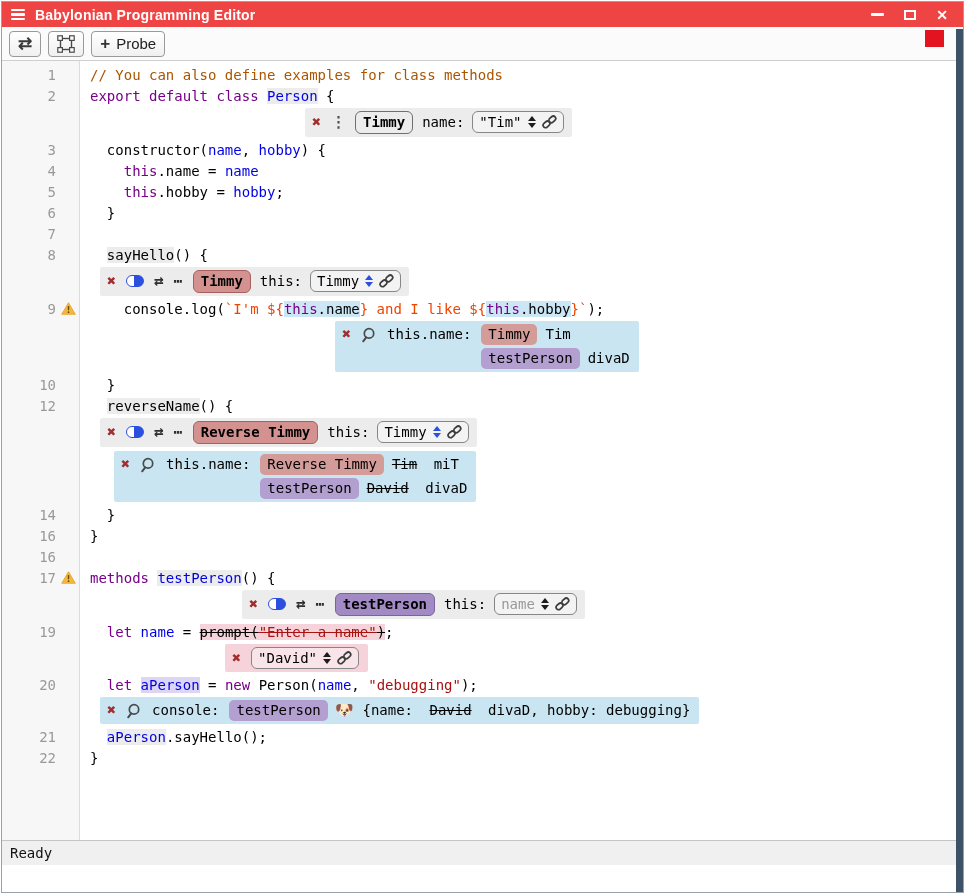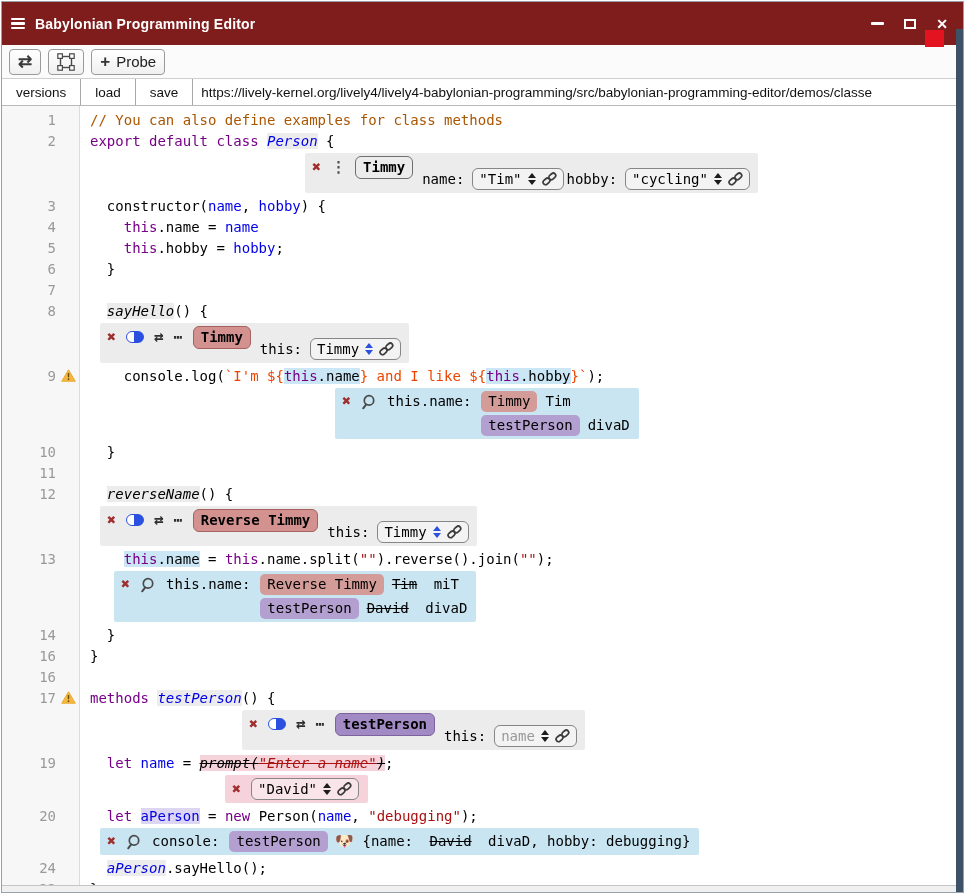--- a/index.html
+++ b/index.html
@@ -2,21 +2,21 @@
 <html><head>
 <meta charset="utf-8">
 <style>
   * { box-sizing: border-box; margin: 0; padding: 0; }
   html,body { width: 965px; height: 894px; background:#fff; }
   body { font-family: "Liberation Sans", sans-serif; }
 
   .window { position:relative; width:963px; height:892px; margin:1px; border:1px solid #97a1aa; background:#fff; overflow:hidden; }
 
   
-  .titlebar { height:43px; background:#7f1d1d; display:flex; align-items:center; color:#fff; }
+  .titlebar { height:25px; background:#ef4444; display:flex; align-items:center; color:#fff; }
   .hamburger { display:inline-flex; flex-direction:column; gap:2px; margin-left:9px; }
   .hamburger i { display:block; width:14px; height:2.4px; background:#fff; border-radius:1px; }
   .title { font-weight:bold; font-size:14px; margin-left:10px; letter-spacing:.2px; }
   .wincontrols { margin-left:auto; display:flex; align-items:center; gap:20px; margin-right:15px; }
   .wc-min i { display:block; width:13px; height:3px; background:#fff; border-radius:1px; }
   .wc-max i { display:block; width:12px; height:10px; border:2px solid #fff; }
   .wc-close { font-size:14px; font-weight:bold; color:#fff; line-height:1; }
 
   
   .toolbar { height:34px; background:#fbfbfb; display:flex; align-items:center; gap:7px; padding-left:7px; border-bottom:1px solid #cfcfcf; }
@@ -38,31 +38,31 @@
   .lnum { color:#999; width:46px; text-align:right; }
   .wslot { width:24px; display:inline-flex; justify-content:center; padding-top:3px; }
   .codecell { flex:1; padding-left:10px; }
   .tk { white-space:pre; }
   .cm { color:#aa5500; }
   .kw { color:#770088; }
   .b  { color:#0000e6; }
   .s  { color:#aa1111; }
   .s2 { color:#ee4400; }
   .p  { color:#000; }
-  .hl-gray   { background:#ececec;font-style:italic; }
+  .hl-gray   { background:#ececec; }
   .hl-blue   { background:#cbe7f5; }
   .hl-purple { background:#ddd6f3; }
-  .xout { text-decoration:line-through; background:#f6d3da;font-style:italic; }
+  .xout { text-decoration:line-through; background:#f6d3da; }
 
   
   .wcell { padding:1px 0 3px 10px; }
   .wdg { vertical-align:top; }
   .ex { display:inline-flex; align-items:flex-start; gap:9px; background:#ececec; padding:3px 8px 3px 7px; border-radius:2px; }
   .ctrls { display:inline-flex; align-items:center; gap:10px; height:22px; }
-  .exfields { display:inline-flex; gap:3px;margin-top:12px; }
+  .exfields { display:inline-flex; flex-direction:column; gap:3px; }
   .exrow { display:inline-flex; align-items:center; gap:8px; }
   .flabel, .plabel { color:#000; }
 
   .probe { display:inline-grid; grid-template-columns:auto auto; gap:3px 10px; align-items:center; justify-items:start; background:#c9e5f2; padding:3px 9px 3px 7px; border-radius:2px; }
   .phead { display:inline-flex; align-items:center; gap:10px; }
   .prow { display:inline-flex; align-items:center; gap:8px; }
   .pval { white-space:pre; }
   .strike { text-decoration:line-through; }
   .pemoji { font-size:15px; }
 
@@ -135,26 +135,20 @@
           <rect x="12.6" y="12.6" width="4.6" height="4.6" fill="#fdfdfd" stroke="#4a4a4a" stroke-width="1.2"></rect>
         </svg>
       </span>
     </button>
     <button class="tb-btn tb-probe">
       <span class="plus">+</span>
       <span>Probe</span>
     </button>
   </div>
 
-  <div class="navrow">
-    <span class="nav-btn">versions</span>
-    <span class="nav-btn">load</span>
-    <span class="nav-btn">save</span>
-    <span class="url">https://lively-kernel.org/lively4/lively4-babylonian-programming/src/babylonian-programming-editor/demos/classe</span>
-  </div>
 
   <div class="editor">
     <div id="codehost">
         <div class="cmrow">
           <span class="gut">
             <span class="lnum">1</span>
             <span class="wslot"></span>
           </span>
           <span class="codecell"><span class="tk cm">// You can also define examples for class methods</span></span>
         </div>
@@ -176,29 +170,20 @@
               <span class="exfields">
                 <span class="exrow">
                   <span class="flabel">name:</span>
                   <span class="vbox"><span class="vtext">"Tim"</span><span class="spin"><i class="up"></i><i class="dn"></i></span><span class="ic"><svg width="15" height="14" viewBox="0 0 15 14">
                         <g fill="none" stroke="#3c3c3c" stroke-width="1.7">
                           <rect x="0.8" y="7" width="7.4" height="4.8" rx="2.4" transform="rotate(-42 4.5 9.4)"></rect>
                           <rect x="6.6" y="2" width="7.4" height="4.8" rx="2.4" transform="rotate(-42 10.3 4.4)"></rect>
                         </g>
                       </svg></span></span>
                 </span>
-                <span class="exrow">
-                  <span class="flabel">hobby:</span>
-                  <span class="vbox"><span class="vtext">"cycling"</span><span class="spin"><i class="up"></i><i class="dn"></i></span><span class="ic"><svg width="15" height="14" viewBox="0 0 15 14">
-                        <g fill="none" stroke="#3c3c3c" stroke-width="1.7">
-                          <rect x="0.8" y="7" width="7.4" height="4.8" rx="2.4" transform="rotate(-42 4.5 9.4)"></rect>
-                          <rect x="6.6" y="2" width="7.4" height="4.8" rx="2.4" transform="rotate(-42 10.3 4.4)"></rect>
-                        </g>
-                      </svg></span></span>
-                </span>
               </span>
             </div></span>
         </div>
         <div class="cmrow">
           <span class="gut">
             <span class="lnum">3</span>
             <span class="wslot"></span>
           </span>
           <span class="codecell"><span class="tk p">  constructor(</span><span class="tk b">name</span><span class="tk p">, </span><span class="tk b">hobby</span><span class="tk p">) {</span></span>
         </div>
@@ -299,27 +284,20 @@
         </div>
         <div class="cmrow">
           <span class="gut">
             <span class="lnum">10</span>
             <span class="wslot"></span>
           </span>
           <span class="codecell"><span class="tk p">  }</span></span>
         </div>
         <div class="cmrow">
           <span class="gut">
-            <span class="lnum">11</span>
-            <span class="wslot"></span>
-          </span>
-          <span class="codecell"></span>
-        </div>
-        <div class="cmrow">
-          <span class="gut">
             <span class="lnum">12</span>
             <span class="wslot"></span>
           </span>
           <span class="codecell"><span class="tk p">  </span><span class="tk p hl-gray">reverseName</span><span class="tk p">() {</span></span>
         </div>
         <div class="cmrow">
           <span class="gut"></span>
           <span class="codecell wcell"><div class="wdg ex" style="margin-left: 10px;">
               <span class="ctrls">
                 <span class="ic ic-close">✖</span>
@@ -335,27 +313,20 @@
                         <g fill="none" stroke="#3c3c3c" stroke-width="1.7">
                           <rect x="0.8" y="7" width="7.4" height="4.8" rx="2.4" transform="rotate(-42 4.5 9.4)"></rect>
                           <rect x="6.6" y="2" width="7.4" height="4.8" rx="2.4" transform="rotate(-42 10.3 4.4)"></rect>
                         </g>
                       </svg></span></span>
                 </span>
               </span>
             </div></span>
         </div>
         <div class="cmrow">
-          <span class="gut">
-            <span class="lnum">13</span>
-            <span class="wslot"></span>
-          </span>
-          <span class="codecell"><span class="tk p">    </span><span class="tk kw hl-blue">this</span><span class="tk p hl-blue">.name</span><span class="tk p"> = </span><span class="tk kw">this</span><span class="tk p">.name.split(</span><span class="tk s">""</span><span class="tk p">).reverse().join(</span><span class="tk s">""</span><span class="tk p">);</span></span>
-        </div>
-        <div class="cmrow">
           <span class="gut"></span>
           <span class="codecell wcell"><div class="wdg probe" style="margin-left: 24px;">
               <span class="phead">
                 <span class="ic ic-close">✖</span>
                 <span class="ic">
                   <svg width="16" height="16" viewBox="0 0 16 16">
                     <circle cx="8" cy="6.4" r="4.7" fill="none" stroke="#4a4a4a" stroke-width="1.7"></circle>
                     <line x1="5.2" y1="10.4" x2="2.2" y2="14.3" stroke="#4a4a4a" stroke-width="2" stroke-linecap="round"></line>
                   </svg>
                 </span>
@@ -474,21 +445,21 @@
                 <span class="chip chip-purple">testPerson</span>
                 <span class="pemoji">🐶</span>
                 <span class="pval">{name: </span>
                 <span class="pval strike">David</span>
                 <span class="pval"> divaD, hobby: debugging}</span>
               </span>
             </div></span>
         </div>
         <div class="cmrow">
           <span class="gut">
-            <span class="lnum">24</span>
+            <span class="lnum">21</span>
             <span class="wslot"></span>
           </span>
           <span class="codecell"><span class="tk p">  </span><span class="tk b hl-gray">aPerson</span><span class="tk p">.sayHello();</span></span>
         </div>
         <div class="cmrow">
           <span class="gut">
             <span class="lnum">22</span>
             <span class="wslot"></span>
           </span>
           <span class="codecell"><span class="tk p">}</span></span>

